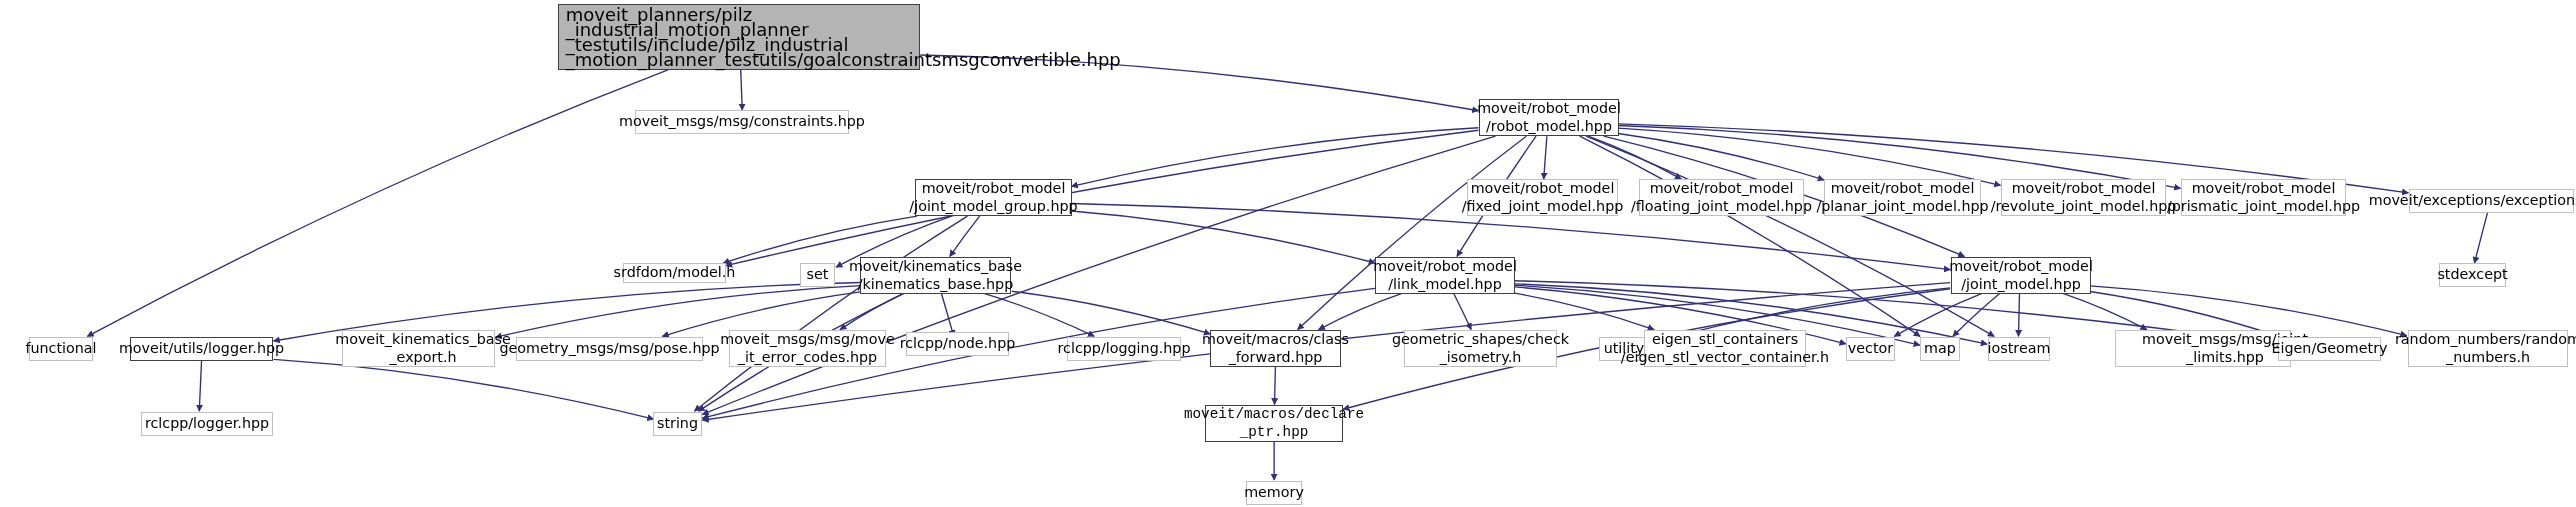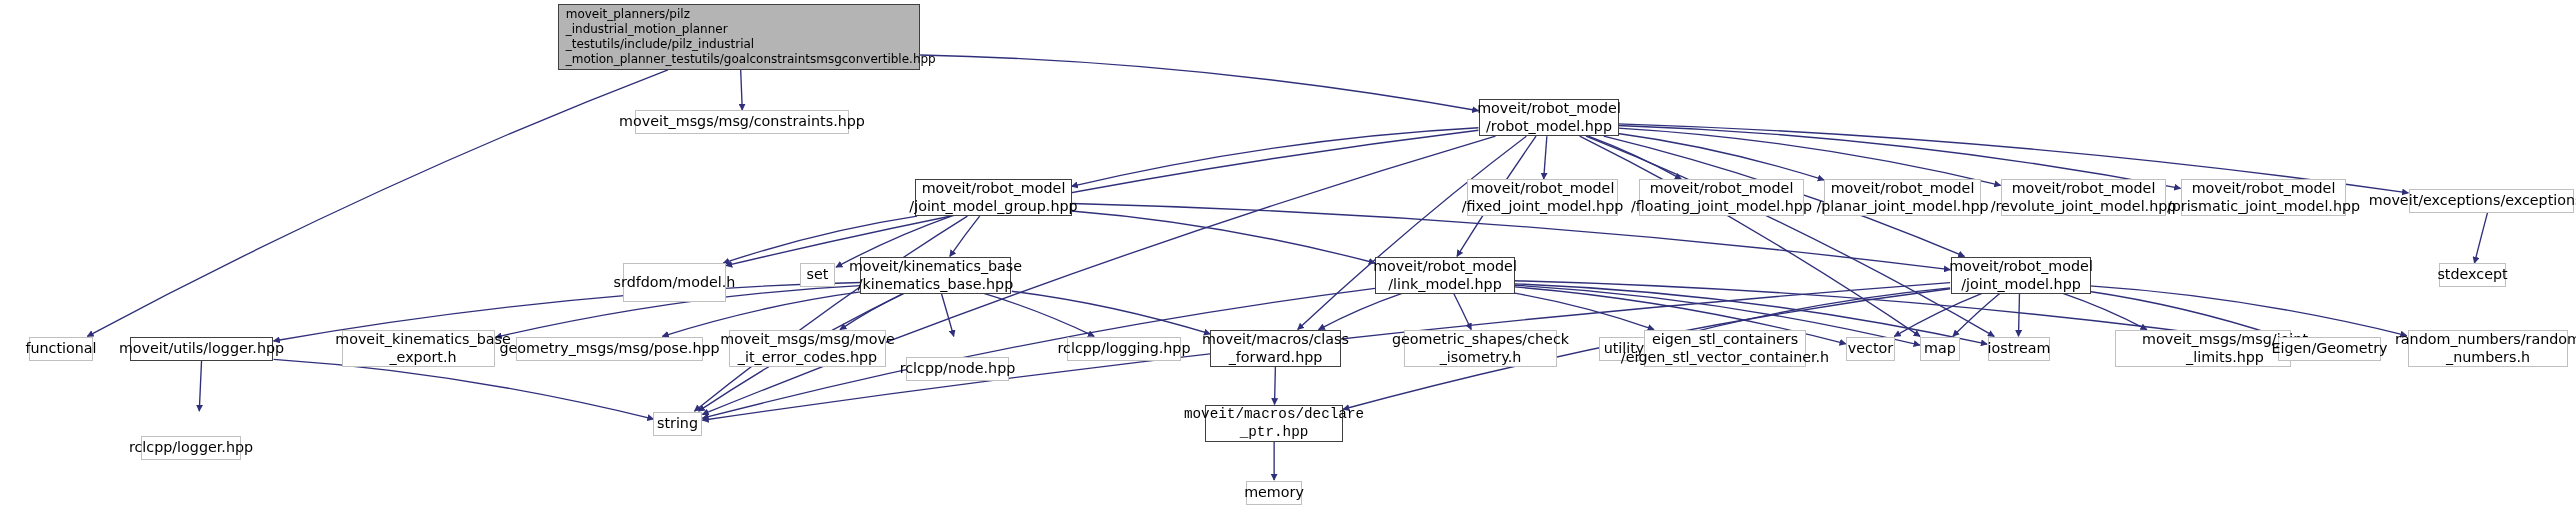--- a/index.html
+++ b/index.html
@@ -74,73 +74,73 @@
         <path d="M 2484 340.0108108108108 Q 2672.5 352.59445945945953 2861 399.1081081081081" fill="none" stroke="#2f2f7a" stroke-width="1.6" marker-end="url(#ah)"></path>
         <path d="M 2318 336.1528822055138 Q 1576 391.97744360902254 834 499.8020050125313" fill="none" stroke="#2f2f7a" stroke-width="1.6" marker-end="url(#ah)"></path>
         <path d="M 2318 343.4689966178129 Q 1957 389.0992108229989 1596 486.7294250281849" fill="none" stroke="#2f2f7a" stroke-width="1.6" marker-end="url(#ah)"></path>
         <path d="M 238.37078651685394 428 Q 237 458.37662921348317 235.62921348314606 489" fill="none" stroke="#2f2f7a" stroke-width="1.6" marker-end="url(#ah)"></path>
         <path d="M 324 427.36572438162545 Q 550 442.5628268551237 776 498.43992932862193" fill="none" stroke="#2f2f7a" stroke-width="1.6" marker-end="url(#ah)"></path>
         <path d="M 1515.5056179775281 436 Q 1515 458.45449438202246 1514.4943820224719 481" fill="none" stroke="#2f2f7a" stroke-width="1.6" marker-end="url(#ah)"></path>
         <path d="M 1514 525 Q 1514 548 1514 571" fill="none" stroke="#2f2f7a" stroke-width="1.6" marker-end="url(#ah)"></path>
       </g>
   </svg>
   <div id="nodes">
-      <div class="node root" style="left: 558px; top: 4.2px; width: 362px; height: 66px; font-size: 12px; line-height: 15px;">moveit_planners/pilz
+      <div class="node root" style="left: 558px; top: 4.2px; width: 362px; height: 66px; font-size: 18px; line-height: 15px;">moveit_planners/pilz
 _industrial_motion_planner
 _testutils/include/pilz_industrial
 _motion_planner_testutils/goalconstraintsmsgconvertible.hpp</div>
       <div class="node" style="left: 635px; top: 110px; width: 214px; height: 23.6px;">moveit_msgs/msg/constraints.hpp</div>
       <div class="node strong" style="left: 1479px; top: 99px; width: 140px; height: 37px;">moveit/robot_model
 /robot_model.hpp</div>
       <div class="node strong" style="left: 915px; top: 179px; width: 157px; height: 37px;">moveit/robot_model
 /joint_model_group.hpp</div>
       <div class="node" style="left: 1467px; top: 179px; width: 151px; height: 37px;">moveit/robot_model
 /fixed_joint_model.hpp</div>
       <div class="node" style="left: 1639px; top: 179px; width: 165px; height: 37px;">moveit/robot_model
 /floating_joint_model.hpp</div>
       <div class="node" style="left: 1824px; top: 179px; width: 157px; height: 37px;">moveit/robot_model
 /planar_joint_model.hpp</div>
       <div class="node" style="left: 2001px; top: 179px; width: 165px; height: 37px;">moveit/robot_model
 /revolute_joint_model.hpp</div>
       <div class="node" style="left: 2181px; top: 179px; width: 165px; height: 37px;">moveit/robot_model
 /prismatic_joint_model.hpp</div>
       <div class="node" style="left: 2409px; top: 189px; width: 165px; height: 23.6px;">moveit/exceptions/exceptions.hpp</div>
       <div class="node" style="left: 2439px; top: 263px; width: 67px; height: 23.6px;">stdexcept</div>
-      <div class="node" style="left: 623px; top: 263px; width: 103px; height: 39px;">srdfdom/model.h</div>
+      <div class="node" style="left: 623px; top: 263px; width: 103px; height: 20px;">srdfdom/model.h</div>
       <div class="node" style="left: 800px; top: 263px; width: 35px; height: 23.6px;">set</div>
       <div class="node strong" style="left: 860px; top: 257px; width: 151px; height: 37px;">moveit/kinematics_base
 /kinematics_base.hpp</div>
       <div class="node strong" style="left: 1375px; top: 257px; width: 140px; height: 37px;">moveit/robot_model
 /link_model.hpp</div>
       <div class="node strong" style="left: 1951px; top: 257px; width: 140px; height: 37px;">moveit/robot_model
 /joint_model.hpp</div>
       <div class="node" style="left: 29px; top: 337px; width: 64px; height: 23.6px;">functional</div>
       <div class="node strong" style="left: 130px; top: 337px; width: 143px; height: 23.6px;">moveit/utils/logger.hpp</div>
       <div class="node" style="left: 342px; top: 330px; width: 153px; height: 37px; padding-left: 9px;">moveit_kinematics_base
 _export.h</div>
       <div class="node" style="left: 516px; top: 337px; width: 187px; height: 23.6px;">geometry_msgs/msg/pose.hpp</div>
       <div class="node" style="left: 729px; top: 330px; width: 157px; height: 37px;">moveit_msgs/msg/move
 _it_error_codes.hpp</div>
-      <div class="node" style="left: 906px; top: 357px; width: 103px; height: 23.6px;">rclcpp/node.hpp</div>
+      <div class="node" style="left: 906px; top: 332px; width: 103px; height: 23.6px;">rclcpp/node.hpp</div>
       <div class="node" style="left: 1067px; top: 337px; width: 114px; height: 23.6px; text-align: right;">rclcpp/logging.hpp</div>
       <div class="node strong" style="left: 1210px; top: 330px; width: 131px; height: 37px;">moveit/macros/class
 _forward.hpp</div>
       <div class="node" style="left: 1404px; top: 330px; width: 153px; height: 37px;">geometric_shapes/check
 _isometry.h</div>
       <div class="node" style="left: 1599px; top: 337px; width: 50px; height: 23.6px;">utility</div>
       <div class="node" style="left: 1644px; top: 330px; width: 162px; height: 37px;">eigen_stl_containers
 /eigen_stl_vector_container.h</div>
       <div class="node" style="left: 1846px; top: 337px; width: 49px; height: 23.6px;">vector</div>
       <div class="node" style="left: 1920px; top: 337px; width: 40px; height: 23.6px;">map</div>
       <div class="node" style="left: 1988px; top: 337px; width: 62px; height: 23.6px;">iostream</div>
       <div class="node" style="left: 2115px; top: 330px; width: 176px; height: 37px; padding-left: 44px;">moveit_msgs/msg/joint
 _limits.hpp</div>
       <div class="node" style="left: 2278px; top: 337px; width: 103px; height: 23.6px;">Eigen/Geometry</div>
       <div class="node" style="left: 2408px; top: 330px; width: 160px; height: 37px;">random_numbers/random
 _numbers.h</div>
-      <div class="node" style="left: 141px; top: 436px; width: 100px; height: 23.6px;">rclcpp/logger.hpp</div>
+      <div class="node" style="left: 141px; top: 412px; width: 132px; height: 23.6px;">rclcpp/logger.hpp</div>
       <div class="node" style="left: 653px; top: 412px; width: 49px; height: 23.6px; text-align: center;">string</div>
       <div class="node strong" style="left: 1205px; top: 405px; width: 138px; height: 37px; font-family: Liberation Mono, monospace;">moveit/macros/declare
 _ptr.hpp</div>
       <div class="node" style="left: 1246px; top: 481px; width: 56px; height: 23.6px; text-align: center;">memory</div>
     </div>
 </div>
 
 
 </body></html>

